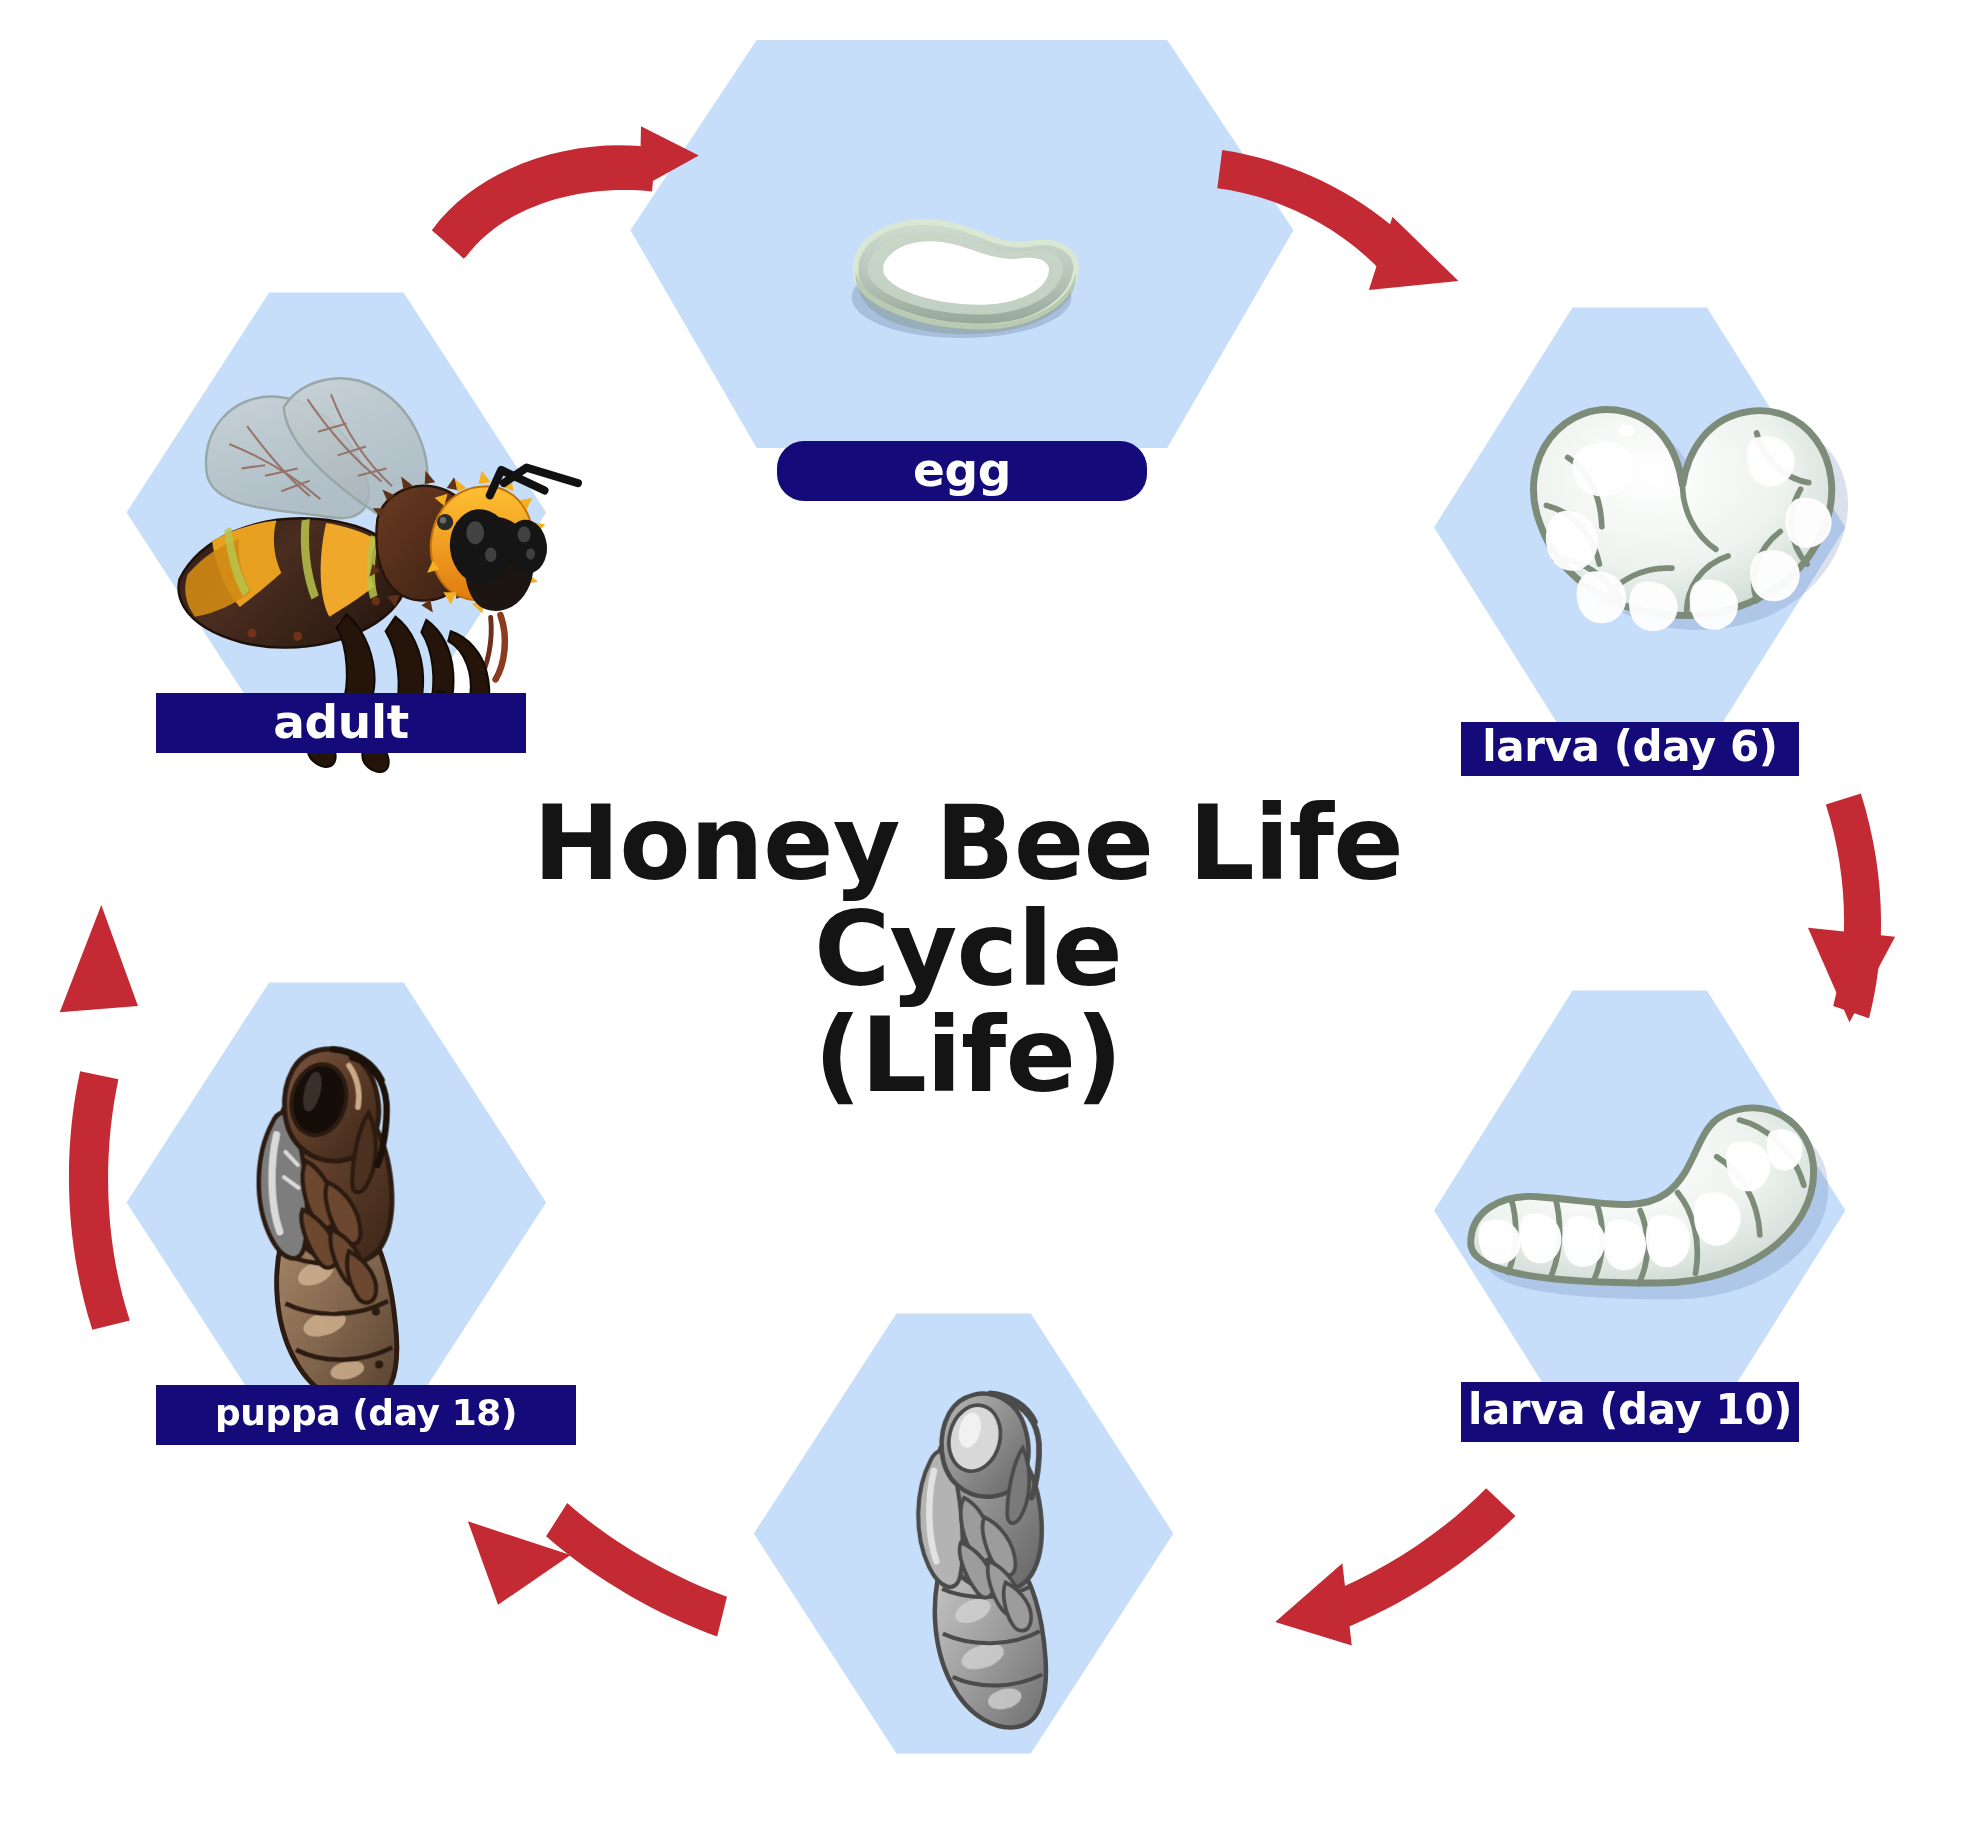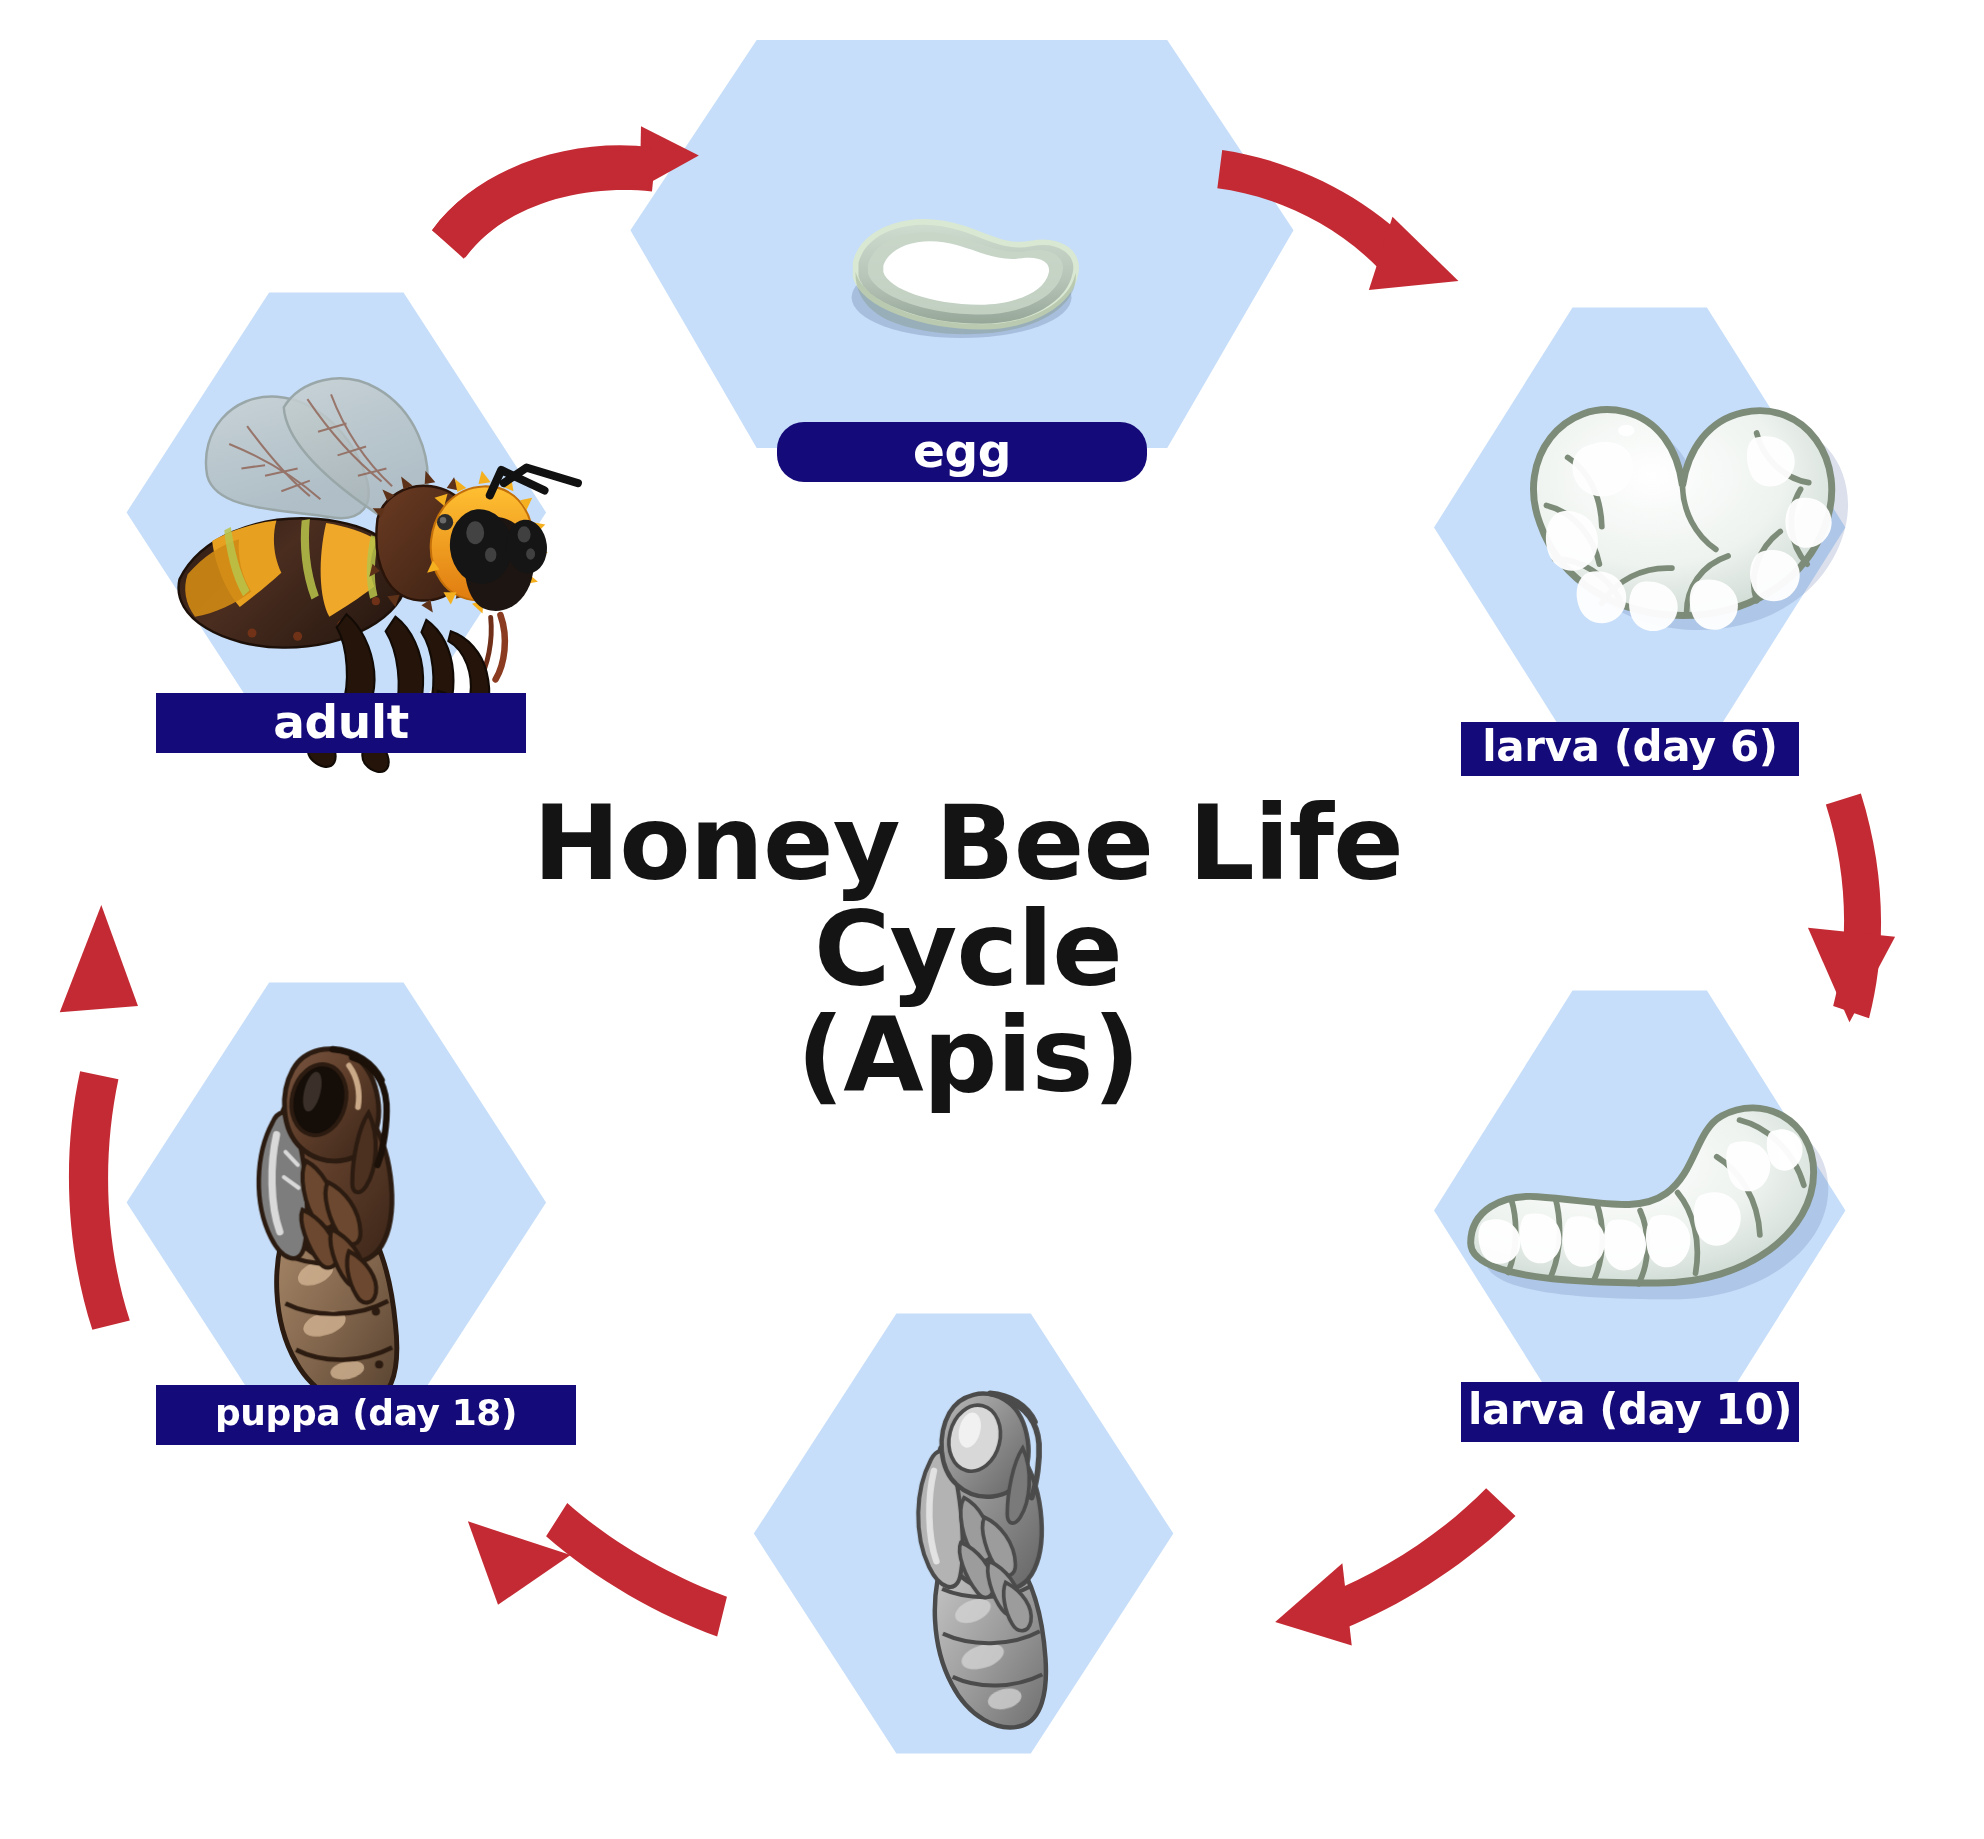--- a/index.html
+++ b/index.html
@@ -37,21 +37,21 @@
     font-weight:700;
     display:flex;
     align-items:center;
     justify-content:center;
     box-sizing:border-box;
     white-space:nowrap;
     letter-spacing:-0.4px;
   }
   .label span{display:block;line-height:1;transform:translateY(-1.6px);}
 
-  .lbl-egg      {left:777px; top:422px; width:370px;  height:60px; font-size:47px;border-radius:27px;}
+  .lbl-egg      {left:777px; top:441px; width:370px;  height:60px; font-size:47px;border-radius:27px;}
   .lbl-larva6   {left:1461px; top:722px; width:338px;  height:54px; font-size:42px;}
   .lbl-larva10  {left:1461px; top:1382px; width:338px;  height:60px; font-size:42px;}
   .lbl-pupa14   {left:794px; top:1718px; width:370px;  height:60px; font-size:42px;}
   .lbl-pupa18   {left:156px;  top:1385px; width:420px;  height:60px; font-size:36px;}
   .lbl-adult    {left:156px;  top:693px; width:370px;  height:60px; font-size:47px;align-items:center;}
 </style>
 </head>
 <body>
 
 <div id="stage">
@@ -460,21 +460,21 @@
                  C768,980 756,936 748,898 Z"></path>
         <path d="M776,700 C818,714 852,752 864,800 C878,856 868,904 848,932
                  C832,954 812,956 808,936 C804,914 820,886 824,854
                  C830,810 814,748 770,724 Z"></path>
       </g>
     </g>
   </svg>
 
   <div class="title">
     <span class="l1">Honey Bee Life Cycle</span>
-    <span class="l2">(Apis)</span>
+    <span class="l2">(Life)</span>
   </div>
 
   <div class="label lbl-egg">
     <span>egg</span>
   </div>
 
   <div class="label lbl-larva6">
     <span>larva (day 6)</span>
   </div>
 

